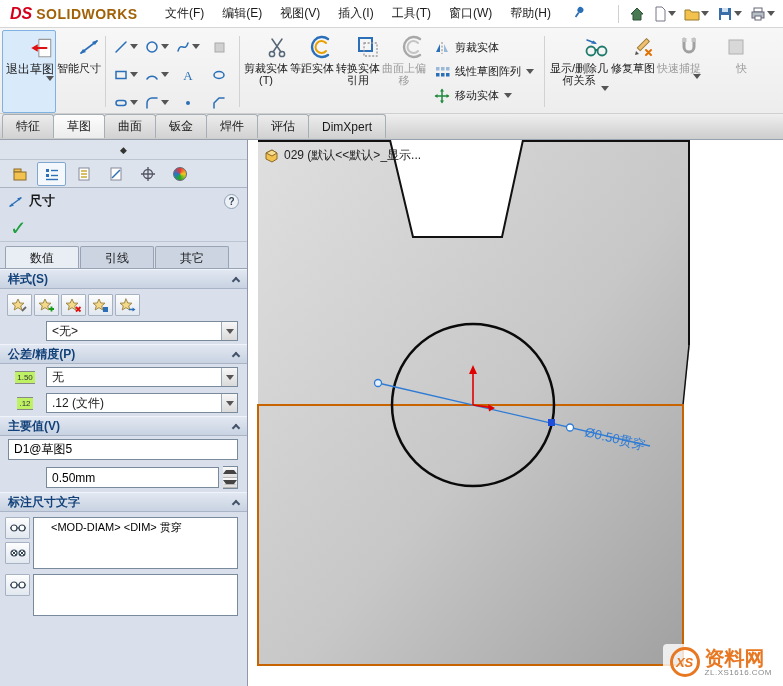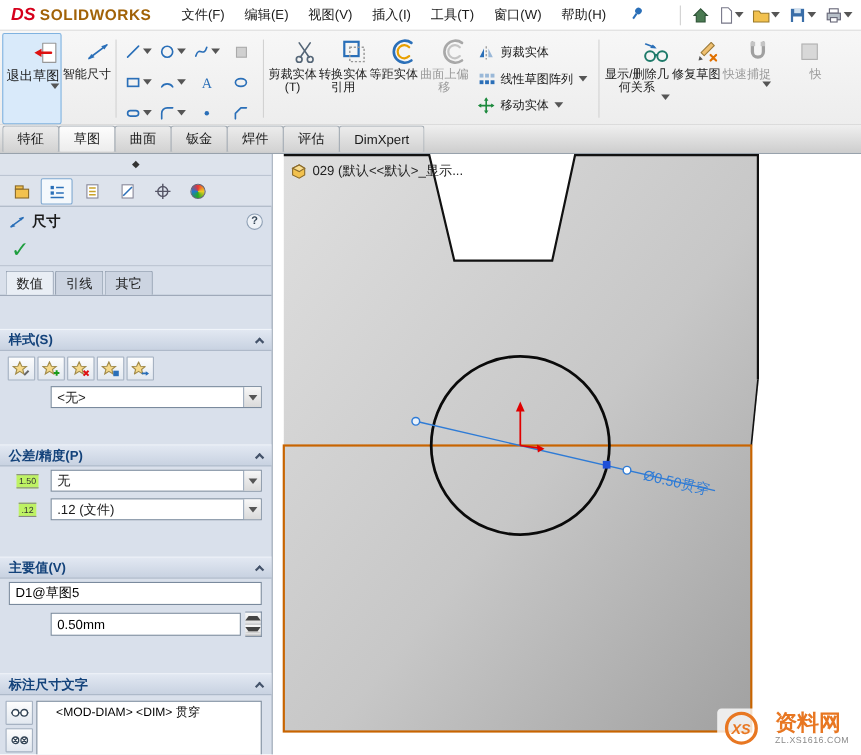--- a/index.html
+++ b/index.html
@@ -47,23 +47,23 @@
 .splitter{height:20px;flex:none;display:flex;align-items:center;justify-content:center;font-size:9px;color:#333;border-bottom:1px solid #bcc5d2;background:#dde3ec}
 .ptabs{height:28px;flex:none;display:flex;align-items:center;gap:3px;padding:2px 5px;background:#dde3ec;border-bottom:1px solid #aab4c2}
 .ptab{width:29px;height:24px;display:flex;align-items:center;justify-content:center;border:1px solid transparent;border-radius:2px}
 .ptab.active{background:#f4f8fc;border-color:#7fa8d0}
 .sphere{width:14px;height:14px;border-radius:50%;background:conic-gradient(#e33,#ec2,#2a2,#27c,#e33);border:1px solid #667}
 .ptitle{height:26px;flex:none;display:flex;align-items:center;gap:6px;padding:0 8px;font-weight:bold;font-size:13px}
 .help{margin-left:auto;width:15px;height:15px;border-radius:50%;background:#eef2f7;border:1px solid #8fa0b5;display:flex;align-items:center;justify-content:center;font-size:10px;color:#345}
 .pcheck{height:28px;flex:none;display:flex;align-items:center;padding:0 10px;border-bottom:1px solid #bcc5d2}
 .check{color:#1e9e3e;font-size:20px;font-weight:bold;line-height:20px}
 .vtabs{height:27px;flex:none;display:flex;gap:1px;padding:4px 5px 0;border-bottom:1px solid #98a4b4}
-.vtab{padding:3px 9px 2px;background:#ccd4e1;border:1px solid #98a4b4;border-bottom:none;border-radius:2px 2px 0 0}
+.vtab{padding:3px 24px 2px;background:#ccd4e1;border:1px solid #98a4b4;border-bottom:none;border-radius:2px 2px 0 0}
 .vtab.active{background:#e9eef5}
-.sect{margin-top:30px}
+.sect{margin-top:0}
 .sect-h{height:20px;background:linear-gradient(#e2e8f2,#c8d2e1);border-top:1px solid #f0f4fa;border-bottom:1px solid #a9b5c6;display:flex;align-items:center;padding:0 8px;color:#13427a;font-weight:bold}
 .chev{margin-left:auto;width:6px;height:6px;border-left:2px solid #44536a;border-top:2px solid #44536a;transform:rotate(45deg);margin-top:3px}
 .style-icons{display:flex;gap:2px;padding:5px 7px 2px}
 .sbtn,.ibtn{width:25px;height:22px;border:1px solid #a6b2c2;background:linear-gradient(#fdfdfd,#e2e8f0);display:flex;align-items:center;justify-content:center;border-radius:1px}
 .prow{display:flex;align-items:center;padding:3px 9px 3px 8px;gap:4px}
 .slot{width:34px;flex:none;display:flex;align-items:center;justify-content:center}
 .mini-ic{font-size:8px;color:#333;border-top:1px solid #888;border-bottom:1px solid #888;padding:1px 2px;background:#bef264}
 .ddl{flex:1;height:20px;background:#fff;border:1px solid #7a8a9d;display:flex;align-items:center;padding-left:5px}
 .ddl .caret-box{margin-left:auto;width:16px;height:100%;background:linear-gradient(#f7f7f7,#dadada);border-left:1px solid #9aa8ba;display:flex;align-items:center;justify-content:center}
 .ti{height:21px;background:#fff;border:1px solid #7a8a9d;font:12px "Liberation Sans","DejaVu Sans",sans-serif;padding:0 5px;width:100%}
@@ -73,21 +73,21 @@
 .spin .c-dn{width:0;height:0;border-left:3.5px solid transparent;border-right:3.5px solid transparent;border-top:4px solid #444}
 .dimtext-row{display:flex;align-items:flex-start;padding:5px 9px 0 5px;gap:3px}
 .icol{display:flex;flex-direction:column;gap:3px;flex:none}
 textarea.dta{flex:1;height:52px;resize:none;border:1px solid #7a8a9d;font:11px "Liberation Sans","DejaVu Sans",sans-serif;padding:2px 17px;background:#fff}
 .stub-box{flex:1;height:42px;background:#fff;border:1px solid #7a8a9d}
 
 
 .graphics{flex:1;position:relative;background:#fff;overflow:hidden}
 .graphics svg.canvas{position:absolute;left:0;top:0}
 .tree-label{position:absolute;top:7px;left:16px;display:flex;align-items:center;gap:5px;font-size:12px;color:#222}
-.watermark{position:absolute;right:4px;bottom:6px;display:flex;align-items:center;gap:16px;background:rgba(255,255,255,.8);padding:3px 7px;border-radius:4px}
+.watermark{position:absolute;right:4px;bottom:6px;display:flex;align-items:center;gap:5px;background:rgba(255,255,255,.8);padding:3px 7px;border-radius:4px}
 .wm-badge{width:30px;height:30px;border:3px solid #e87722;border-radius:50%;display:flex;align-items:center;justify-content:center;color:#e87722;font-style:italic;font-weight:bold;font-size:13px}
 .wm-title{color:#e87722;font-weight:bold;font-size:20px;line-height:20px}
 .wm-url{color:#8a8a8a;font-size:8px;letter-spacing:.5px;text-align:center}
 .ic{stroke-linecap:round;stroke-linejoin:round}
 </style>
 </head>
 <body>
 
 <div id="app">
 
@@ -255,36 +255,36 @@
           <line x1="16" y1="3" x2="7" y2="16" stroke="#567" stroke-width="1.5"></line>
           <circle cx="6" cy="18" r="2.6" fill="none" stroke="#567" stroke-width="1.5"></circle>
           <circle cx="16" cy="18" r="2.6" fill="none" stroke="#567" stroke-width="1.5"></circle>
         </svg>
       </span>
       <span class="rlabel">剪裁实体(T)</span>
     </div>
 
     <div class="rbtn">
       <span class="ricon">
+        <svg width="26" height="26" viewBox="0 0 26 26" class="ic">
+          <path d="M20 5 A 10 10 0 1 0 20 21" fill="none" stroke="#2a6fb8" stroke-width="2.4"></path>
+          <path d="M18 9 A 6 6 0 1 0 18 17" fill="none" stroke="#e8a000" stroke-width="2"></path>
+        </svg>
+      </span>
+      <span class="rlabel">等距实体</span>
+    </div>
+
+    <div class="rbtn">
+      <span class="ricon">
         <svg width="24" height="24" viewBox="0 0 24 24">
           <rect x="3" y="3" width="13" height="13" fill="none" stroke="#2a6fb8" stroke-width="2"></rect>
           <rect x="8" y="8" width="13" height="13" fill="none" stroke="#999" stroke-width="1.3" stroke-dasharray="2 1.6"></rect>
         </svg>
       </span>
       <span class="rlabel">转换实体引用</span>
-    </div>
-
-    <div class="rbtn">
-      <span class="ricon">
-        <svg width="26" height="26" viewBox="0 0 26 26" class="ic">
-          <path d="M20 5 A 10 10 0 1 0 20 21" fill="none" stroke="#2a6fb8" stroke-width="2.4"></path>
-          <path d="M18 9 A 6 6 0 1 0 18 17" fill="none" stroke="#e8a000" stroke-width="2"></path>
-        </svg>
-      </span>
-      <span class="rlabel">等距实体</span>
     </div>
 
     <div class="rbtn disabled">
       <span class="ricon">
         <svg width="26" height="26" viewBox="0 0 26 26" class="ic">
           <path d="M20 5 A 10 10 0 1 0 20 21" fill="none" stroke="#a8a8a8" stroke-width="2.4"></path>
           <path d="M18 9 A 6 6 0 1 0 18 17" fill="none" stroke="#c4c4c4" stroke-width="2"></path>
         </svg>
       </span>
       <span class="rlabel">曲面上偏移</span>

